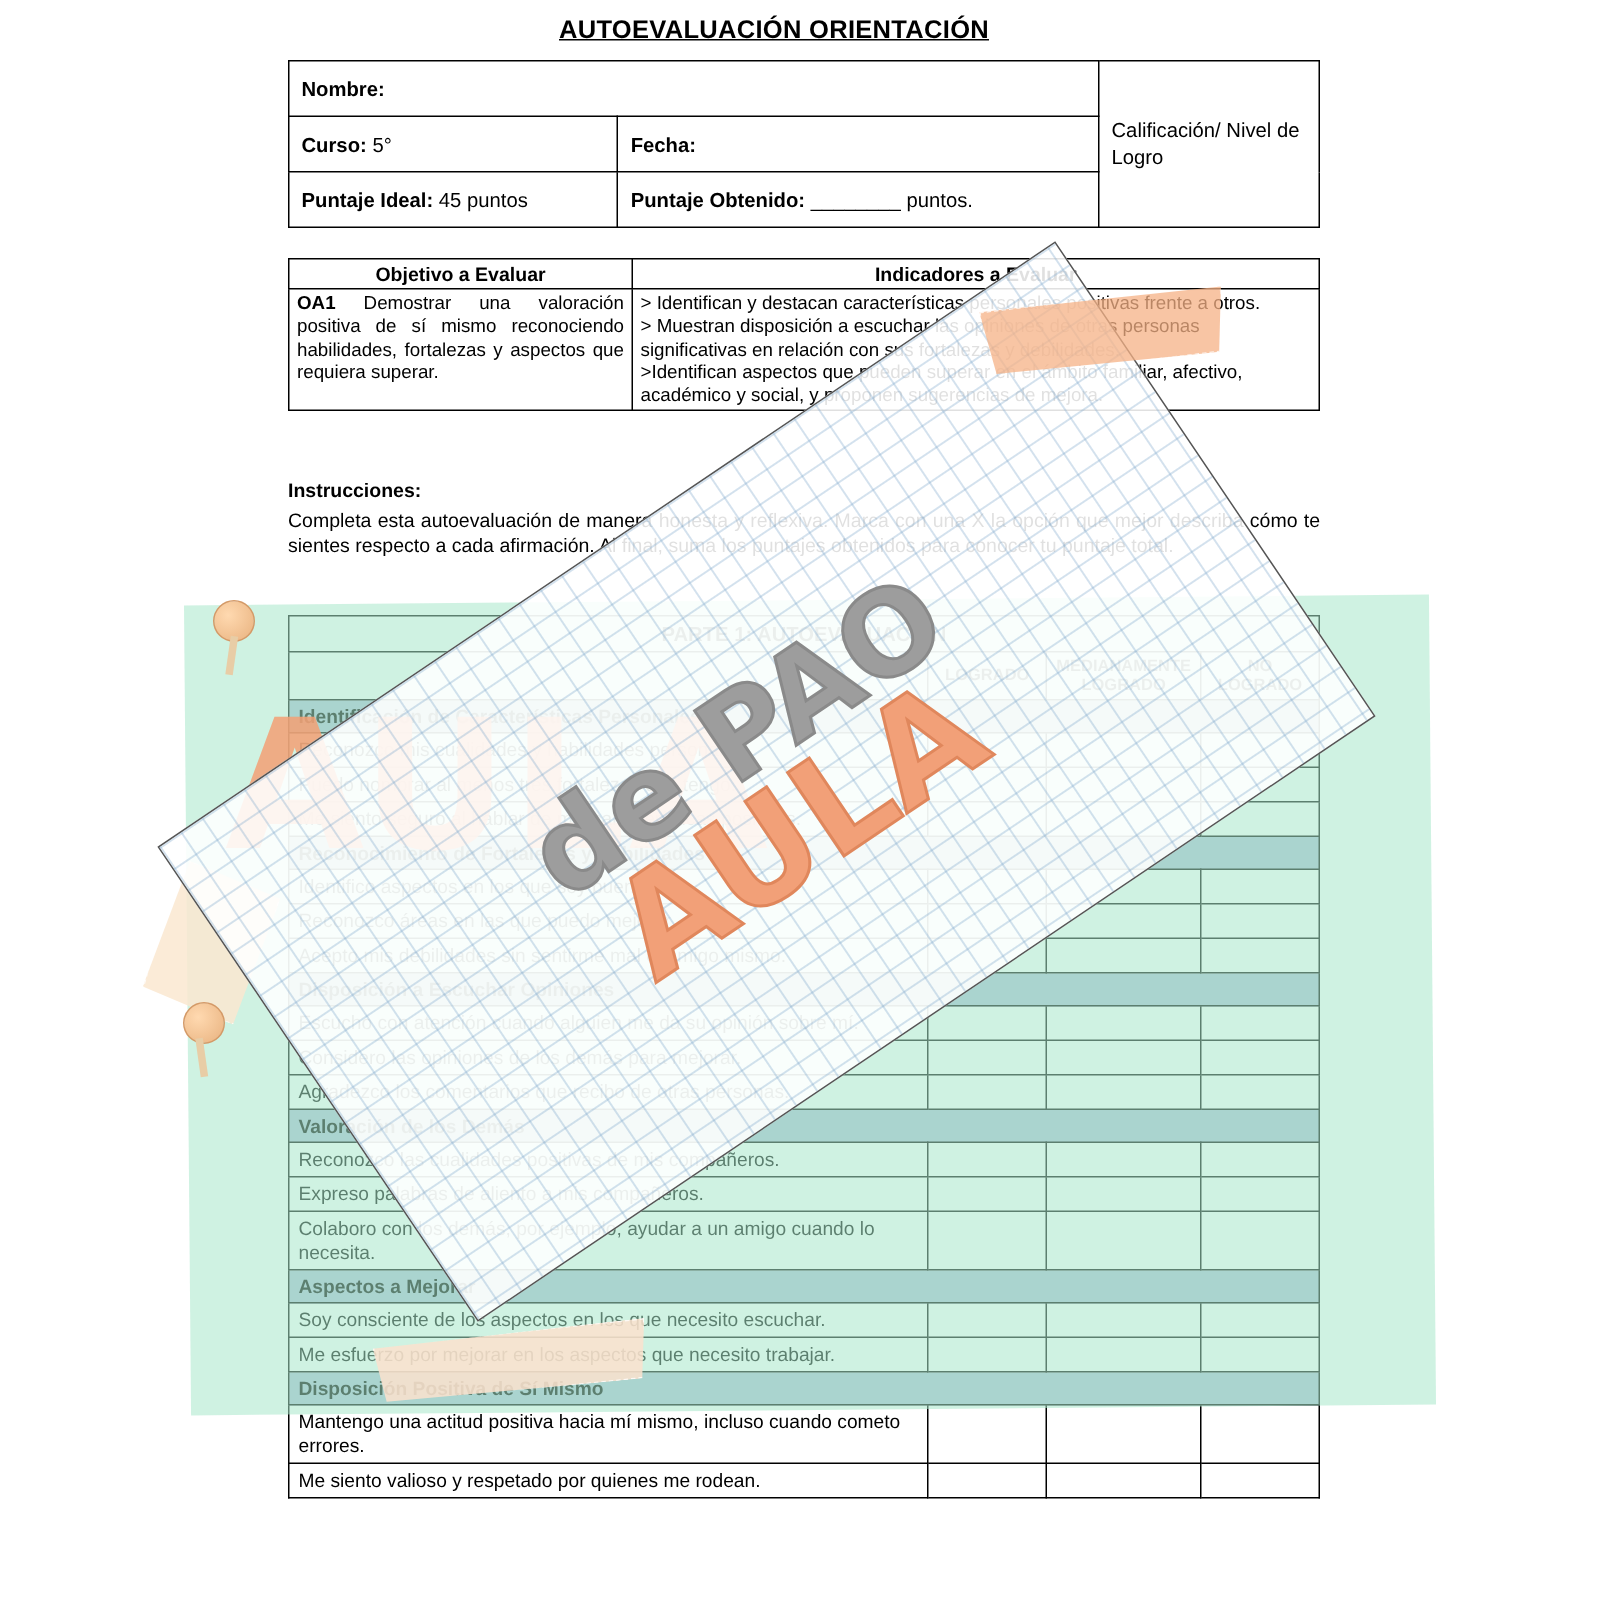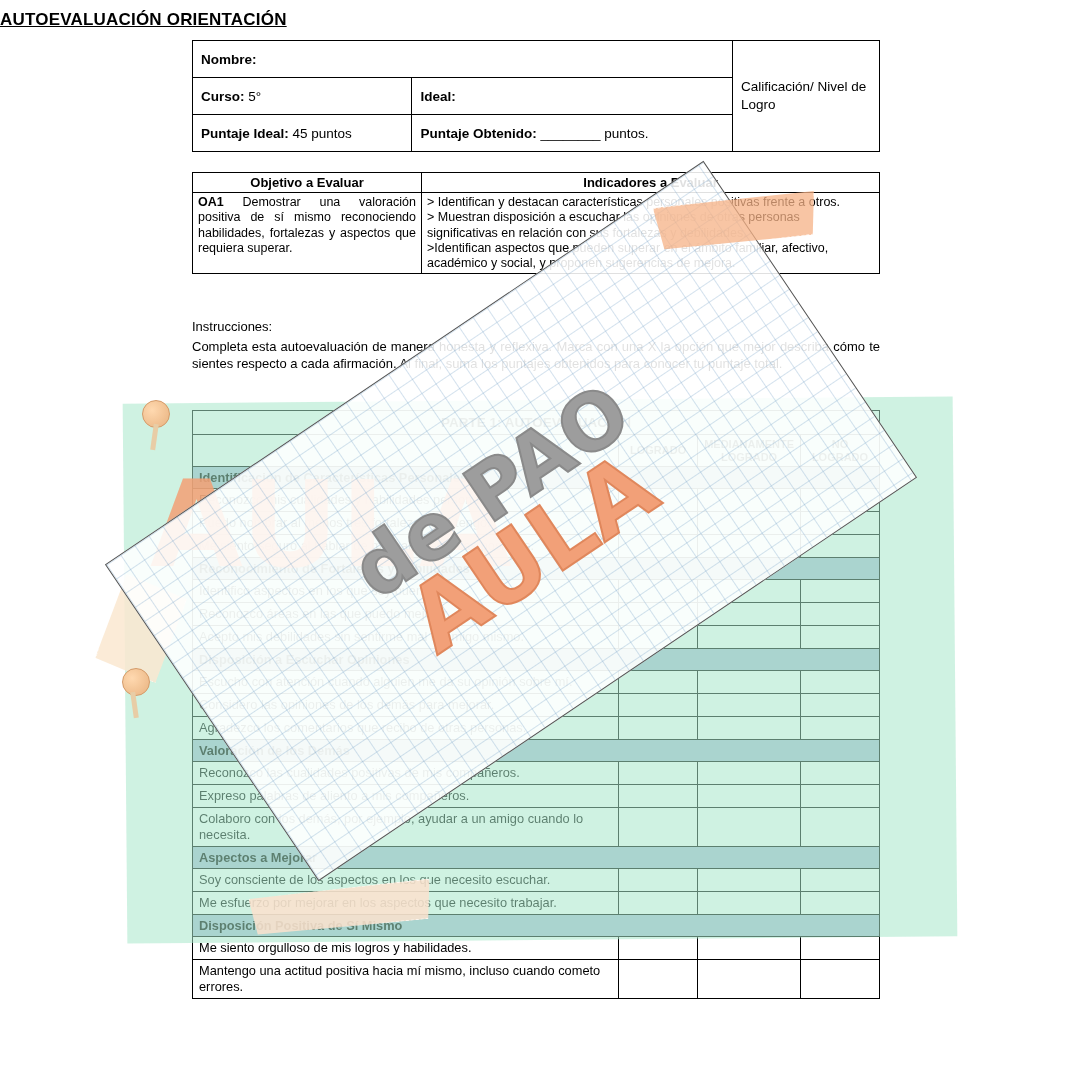--- a/index.html
+++ b/index.html
@@ -18,21 +18,21 @@
   .page {
     position: absolute;
     left: 0; top: 0;
     width: 1080px;
     height: 1080px;
   }
   .doc-title {
     position: absolute;
     left: 0; top: 10px;
     width: 1032px;
-    text-align: left;
+    text-align: center;
     font-size: 17px;
     font-weight: bold;
     text-decoration: underline;
     letter-spacing: .2px;
   }
 
   
   table.hdr {
     position: absolute;
     left: 192px;
@@ -85,21 +85,21 @@
 
   
   .instr {
     position: absolute;
     left: 192px;
     top: 318px;
     width: 688px;
     font-size: 13px;
     line-height: 1.35;
   }
-  .instr .t { font-weight: normal; }
+  .instr .t { font-weight: bold; }
   .instr p {
     margin: 2px 0 0 0;
     text-align: justify;
   }
 
   
   table.main {
     position: absolute;
     left: 192px;
     top: 410px;
@@ -253,21 +253,21 @@
         <span></span>
       </td>
       <td class="calif" rowspan="3">Calificación/ Nivel de Logro</td>
     </tr>
     <tr>
       <td>
         <span class="lbl">Curso:</span>
         <span>5°</span>
       </td>
       <td>
-        <span class="lbl">Ideal:</span>
+        <span class="lbl">Fecha:</span>
         <span></span>
       </td>
     </tr>
     <tr>
       <td>
         <span class="lbl">Puntaje Ideal:</span>
         <span>45 puntos</span>
       </td>
       <td>
         <span class="lbl">Puntaje Obtenido:</span>
@@ -415,27 +415,27 @@
       <td class="stmt">Me esfuerzo por mejorar en los aspectos que necesito trabajar.</td>
       <td class="c-mark"></td>
       <td class="c-mark"></td>
       <td class="c-mark"></td>
     </tr>
 
     <tr>
       <td class="section" colspan="4">Disposición Positiva de Sí Mismo</td>
     </tr>
     <tr>
-      <td class="stmt">Me siento orgulloso de mis logros y habilidades.</td>
-      <td class="c-mark"></td>
-      <td class="c-mark"></td>
-      <td class="c-mark"></td>
-    </tr>
-    <tr>
       <td class="stmt">Mantengo una actitud positiva hacia mí mismo, incluso cuando cometo errores.</td>
+      <td class="c-mark"></td>
+      <td class="c-mark"></td>
+      <td class="c-mark"></td>
+    </tr>
+    <tr>
+      <td class="stmt">Me siento valioso y respetado por quienes me rodean.</td>
       <td class="c-mark"></td>
       <td class="c-mark"></td>
       <td class="c-mark"></td>
     </tr>
   </tbody>
     </table>
 
   <div class="wm-layer">
     <div class="wm-green"></div>
     <div class="wm-aula-back">AULA</div>

